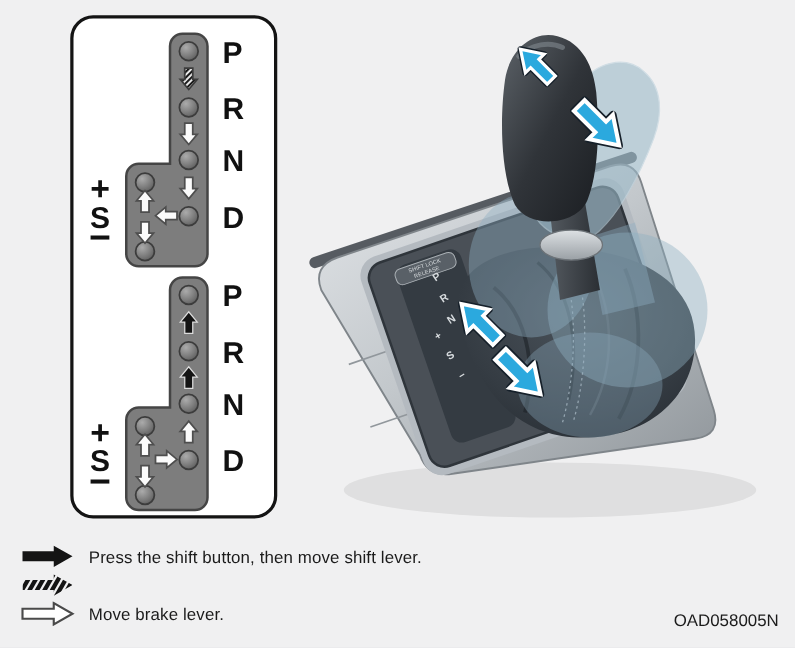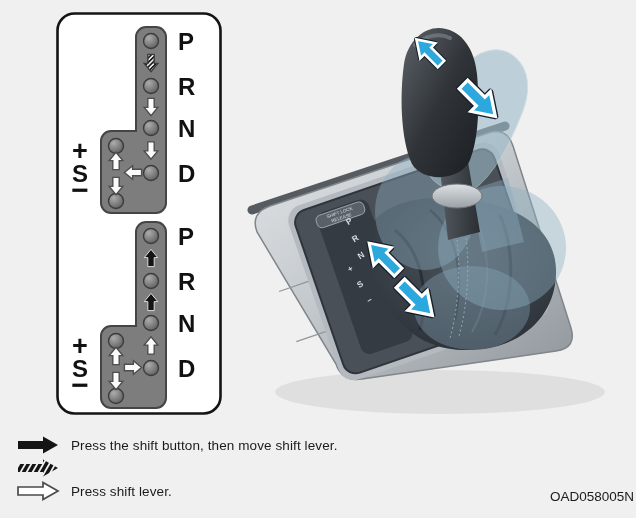--- a/index.html
+++ b/index.html
@@ -4,21 +4,21 @@
 <style>
   html,body{margin:0;padding:0;background:#e8e8e9;}
   .stage{position:relative;width:636px;height:518px;background:#f0f0f1;overflow:hidden;
          font-family:"Liberation Sans",sans-serif;}
   .art{position:absolute;left:0;top:0;}
   svg text{font-family:"Liberation Sans",sans-serif;}
   .legend{position:absolute;left:16px;top:435px;text-align:right;}
   .legend-row{display:flex;align-items:center;gap:11px;height:20px;margin-bottom:3px;}
   .legend-row svg{flex:0 0 auto;display:block;}
   .legend-text{font-size:13.5px;color:#1b1b1b;letter-spacing:.1px;}
-  .figure-code{position:absolute;right:2px;top:489px;font-size:13.5px;color:#1b1b1b;}
+  .figure-code{position:absolute;right:13px;top:489px;font-size:13.5px;color:#1b1b1b;}
 </style>
 </head>
 <body>
 
 <div class="stage">
 
 <svg class="art" width="636" height="518" viewBox="0 0 636 518">
   <defs>
     <radialGradient id="dotg" cx="0.35" cy="0.3" r="0.9">
       <stop offset="0" stop-color="#ababab"></stop>
@@ -212,19 +212,19 @@
         <line x1="20" y1="24" x2="36" y2="-4"></line>
         <line x1="26" y1="24" x2="42" y2="-4"></line>
         <line x1="32" y1="24" x2="48" y2="-4"></line>
       </g>
     </svg>
   </div>
   <div class="legend-row">
     <svg width="44" height="20" viewBox="0 0 44 20">
       <path d="M2 6 H27 V1.5 L42 10 L27 18.5 V14 H2 Z" fill="#ffffff" stroke="#4a4a4a" stroke-width="1.7"></path>
     </svg>
-    <span class="legend-text">Press shift lever.</span>
+    <span class="legend-text">Move brake lever.</span>
   </div>
 </div>
 
 <div class="figure-code">OAD058005N</div>
 
 </div>
 
 </body></html>

